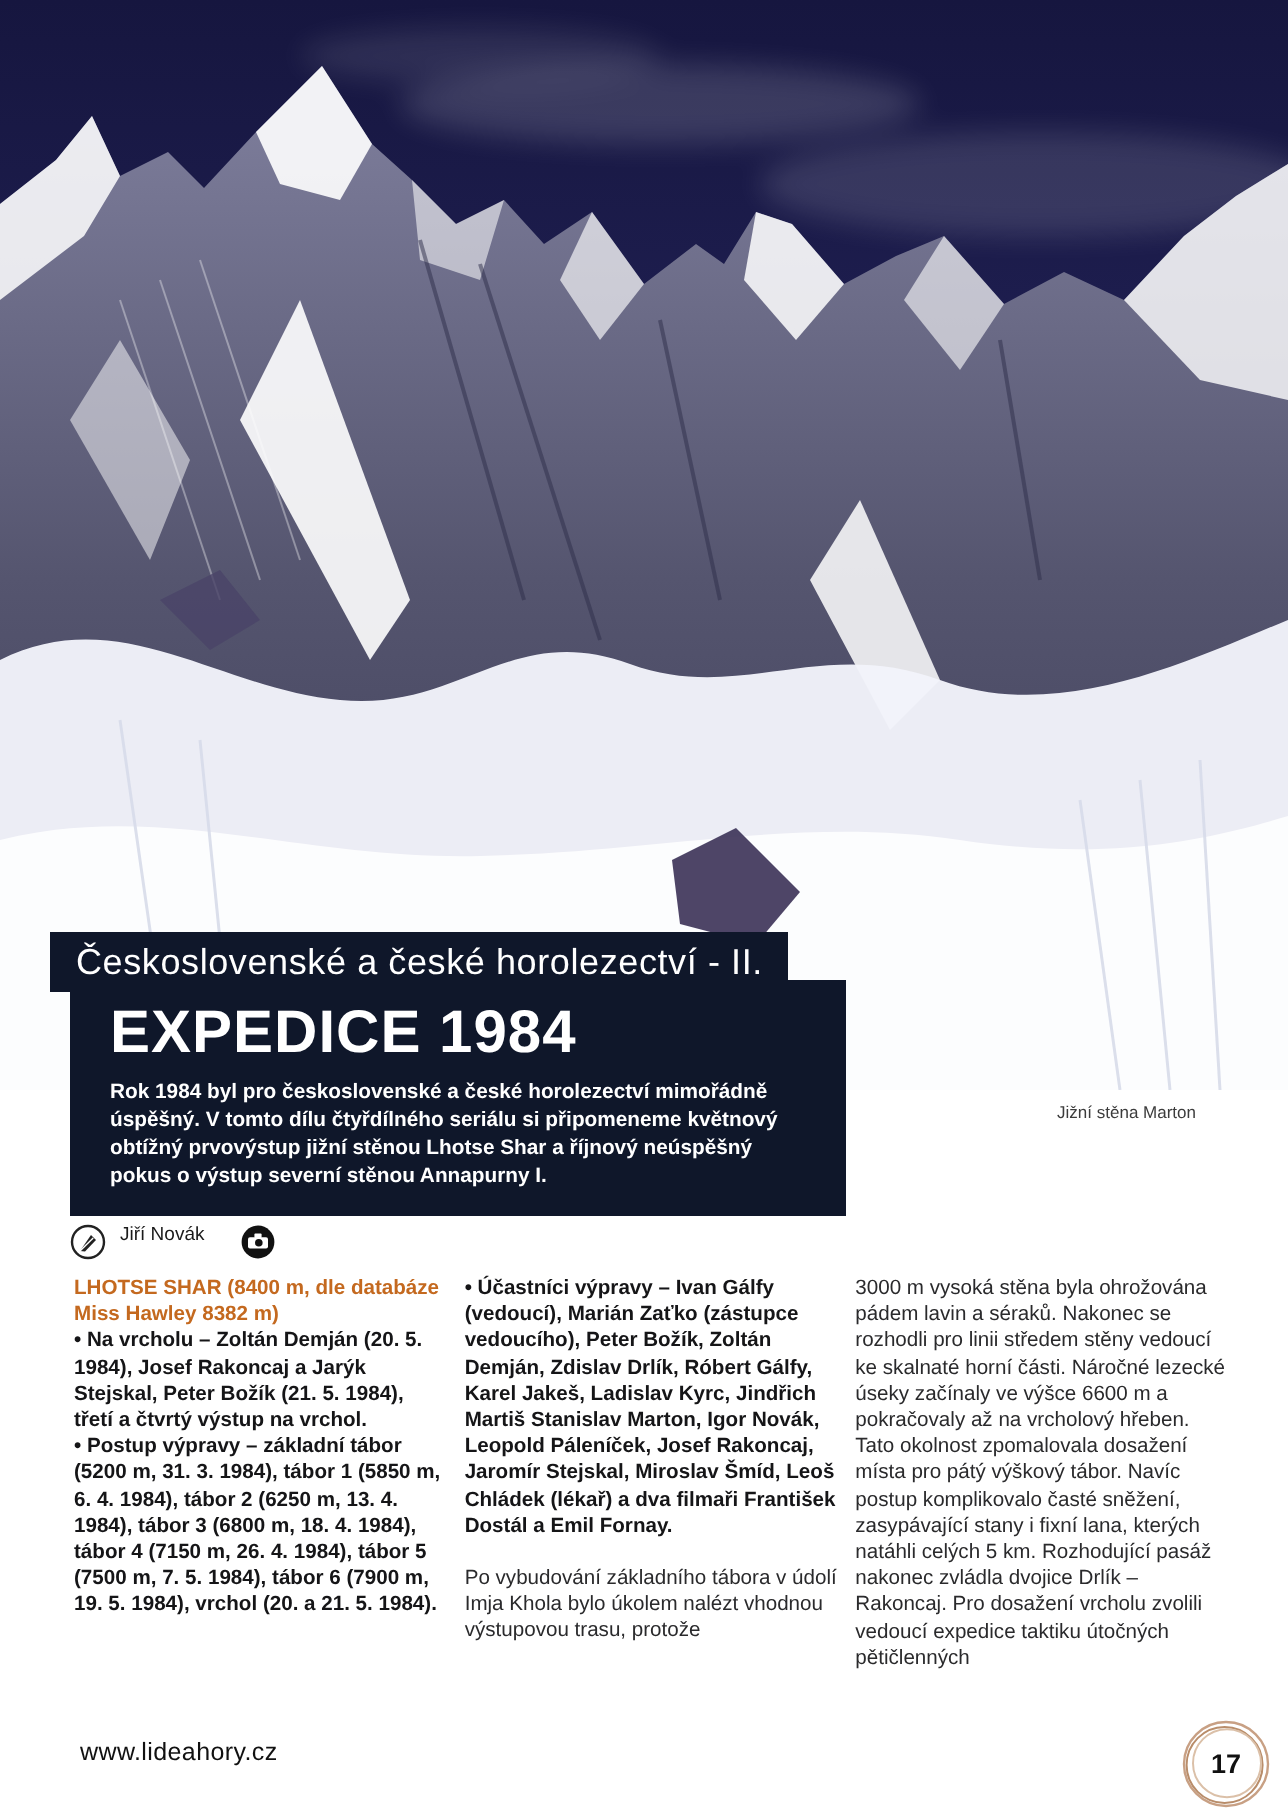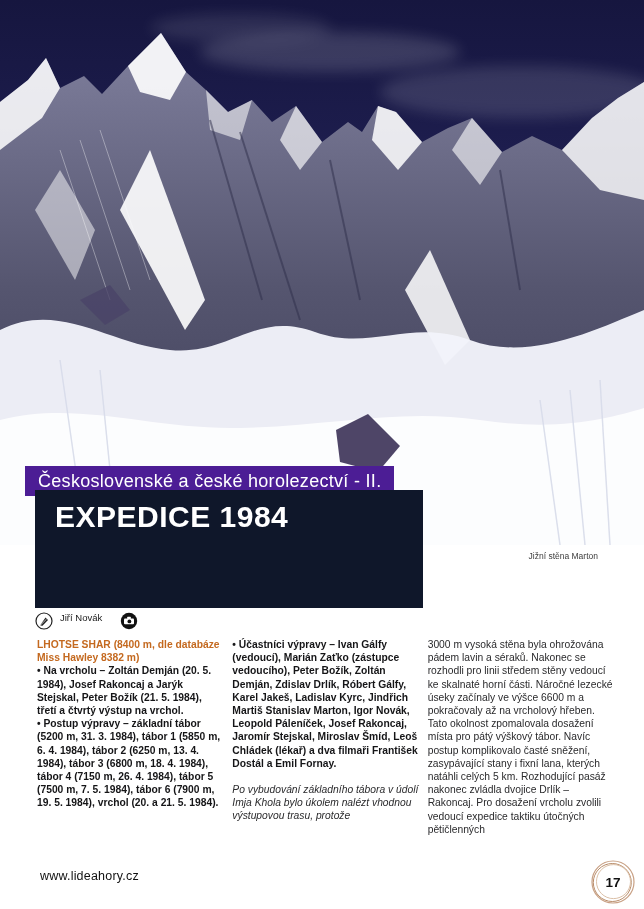--- a/index.html
+++ b/index.html
@@ -7,21 +7,21 @@
     position:relative;width:644px;height:909px;margin:0 auto;
     background:#ffffff;overflow:hidden;
     font-family:"Liberation Sans",sans-serif;color:#1d1d1f;
   }
   
   .photo{position:absolute;left:0;top:0;width:644px;height:545px;}
   .photo svg{display:block;}
   
   .series-bar{
     position:absolute;left:25px;top:466px;height:30px;line-height:30px;
-    background:#4c1d95;color:#ffffff;padding:0 13px;
+    background:#0f172a;color:#ffffff;padding:0 13px;
     font-size:18px;font-weight:400;letter-spacing:.3px;white-space:nowrap;
   }
   
   .intro-box{
     position:absolute;left:35px;top:490px;width:388px;height:118px;
     background:#0f172a;box-sizing:border-box;padding:10px 16px 0 20px;
   }
   .intro-title{
     color:#ffffff;font-size:30px;font-weight:800;letter-spacing:.5px;
     margin:0 0 6px 0;line-height:34px;
@@ -44,21 +44,21 @@
   
   .columns{
     position:absolute;left:37px;top:638px;width:577px;
     display:grid;grid-template-columns:1fr 1fr 1fr;column-gap:9px;
     font-size:10.3px;line-height:13.2px;
   }
   .columns p{margin:0;}
   .col-heading{color:#c4691f;font-weight:700;}
   .bold-par{font-weight:700;color:#151517;}
   .reg-par{font-weight:400;color:#2a2a2c;}
-  .par-gap{margin-top:13px !important;font-style:italic;}
+  .par-gap{margin-top:13px !important;}
   
   .footer-url{
     position:absolute;left:40px;top:869px;font-size:12.5px;color:#111;
     letter-spacing:.2px;
   }
   .page-badge{position:absolute;left:589px;top:858px;width:48px;height:48px;}
 </style>
 </head>
 <body>
 
@@ -135,20 +135,21 @@
       <polygon points="80,300 110,285 130,310 105,325" fill="#4a4468" opacity="0.8"></polygon>
     </svg>
   </div>
 
   <div class="series-bar">
     <span>Československé a české horolezectví - II.</span>
   </div>
 
   <div class="intro-box">
     <h1 class="intro-title">EXPEDICE 1984</h1>
+    <p class="intro-text">Rok 1984 byl pro československé a české horolezectví mimořádně úspěšný. V tomto dílu čtyřdílného seriálu si připomeneme květnový obtížný prvovýstup jižní stěnou Lhotse Shar a říjnový neúspěšný pokus o výstup severní stěnou Annapurny I.</p>
   </div>
 
   <div class="photo-caption">Jižní stěna Marton</div>
 
   <div class="byline">
     <span class="icon">
       <svg width="18" height="18" viewBox="-9 -9 18 18">
         <circle cx="0" cy="0" r="8" fill="none" stroke="#222" stroke-width="1.2"></circle>
         <path d="M-4,4.5 L1.5,-3.5 L4,-1 L-1.5,4.8 Z" fill="#222"></path>
         <line x1="-4" y1="4.5" x2="2.6" y2="-2" stroke="#fff" stroke-width="0.7"></line>

